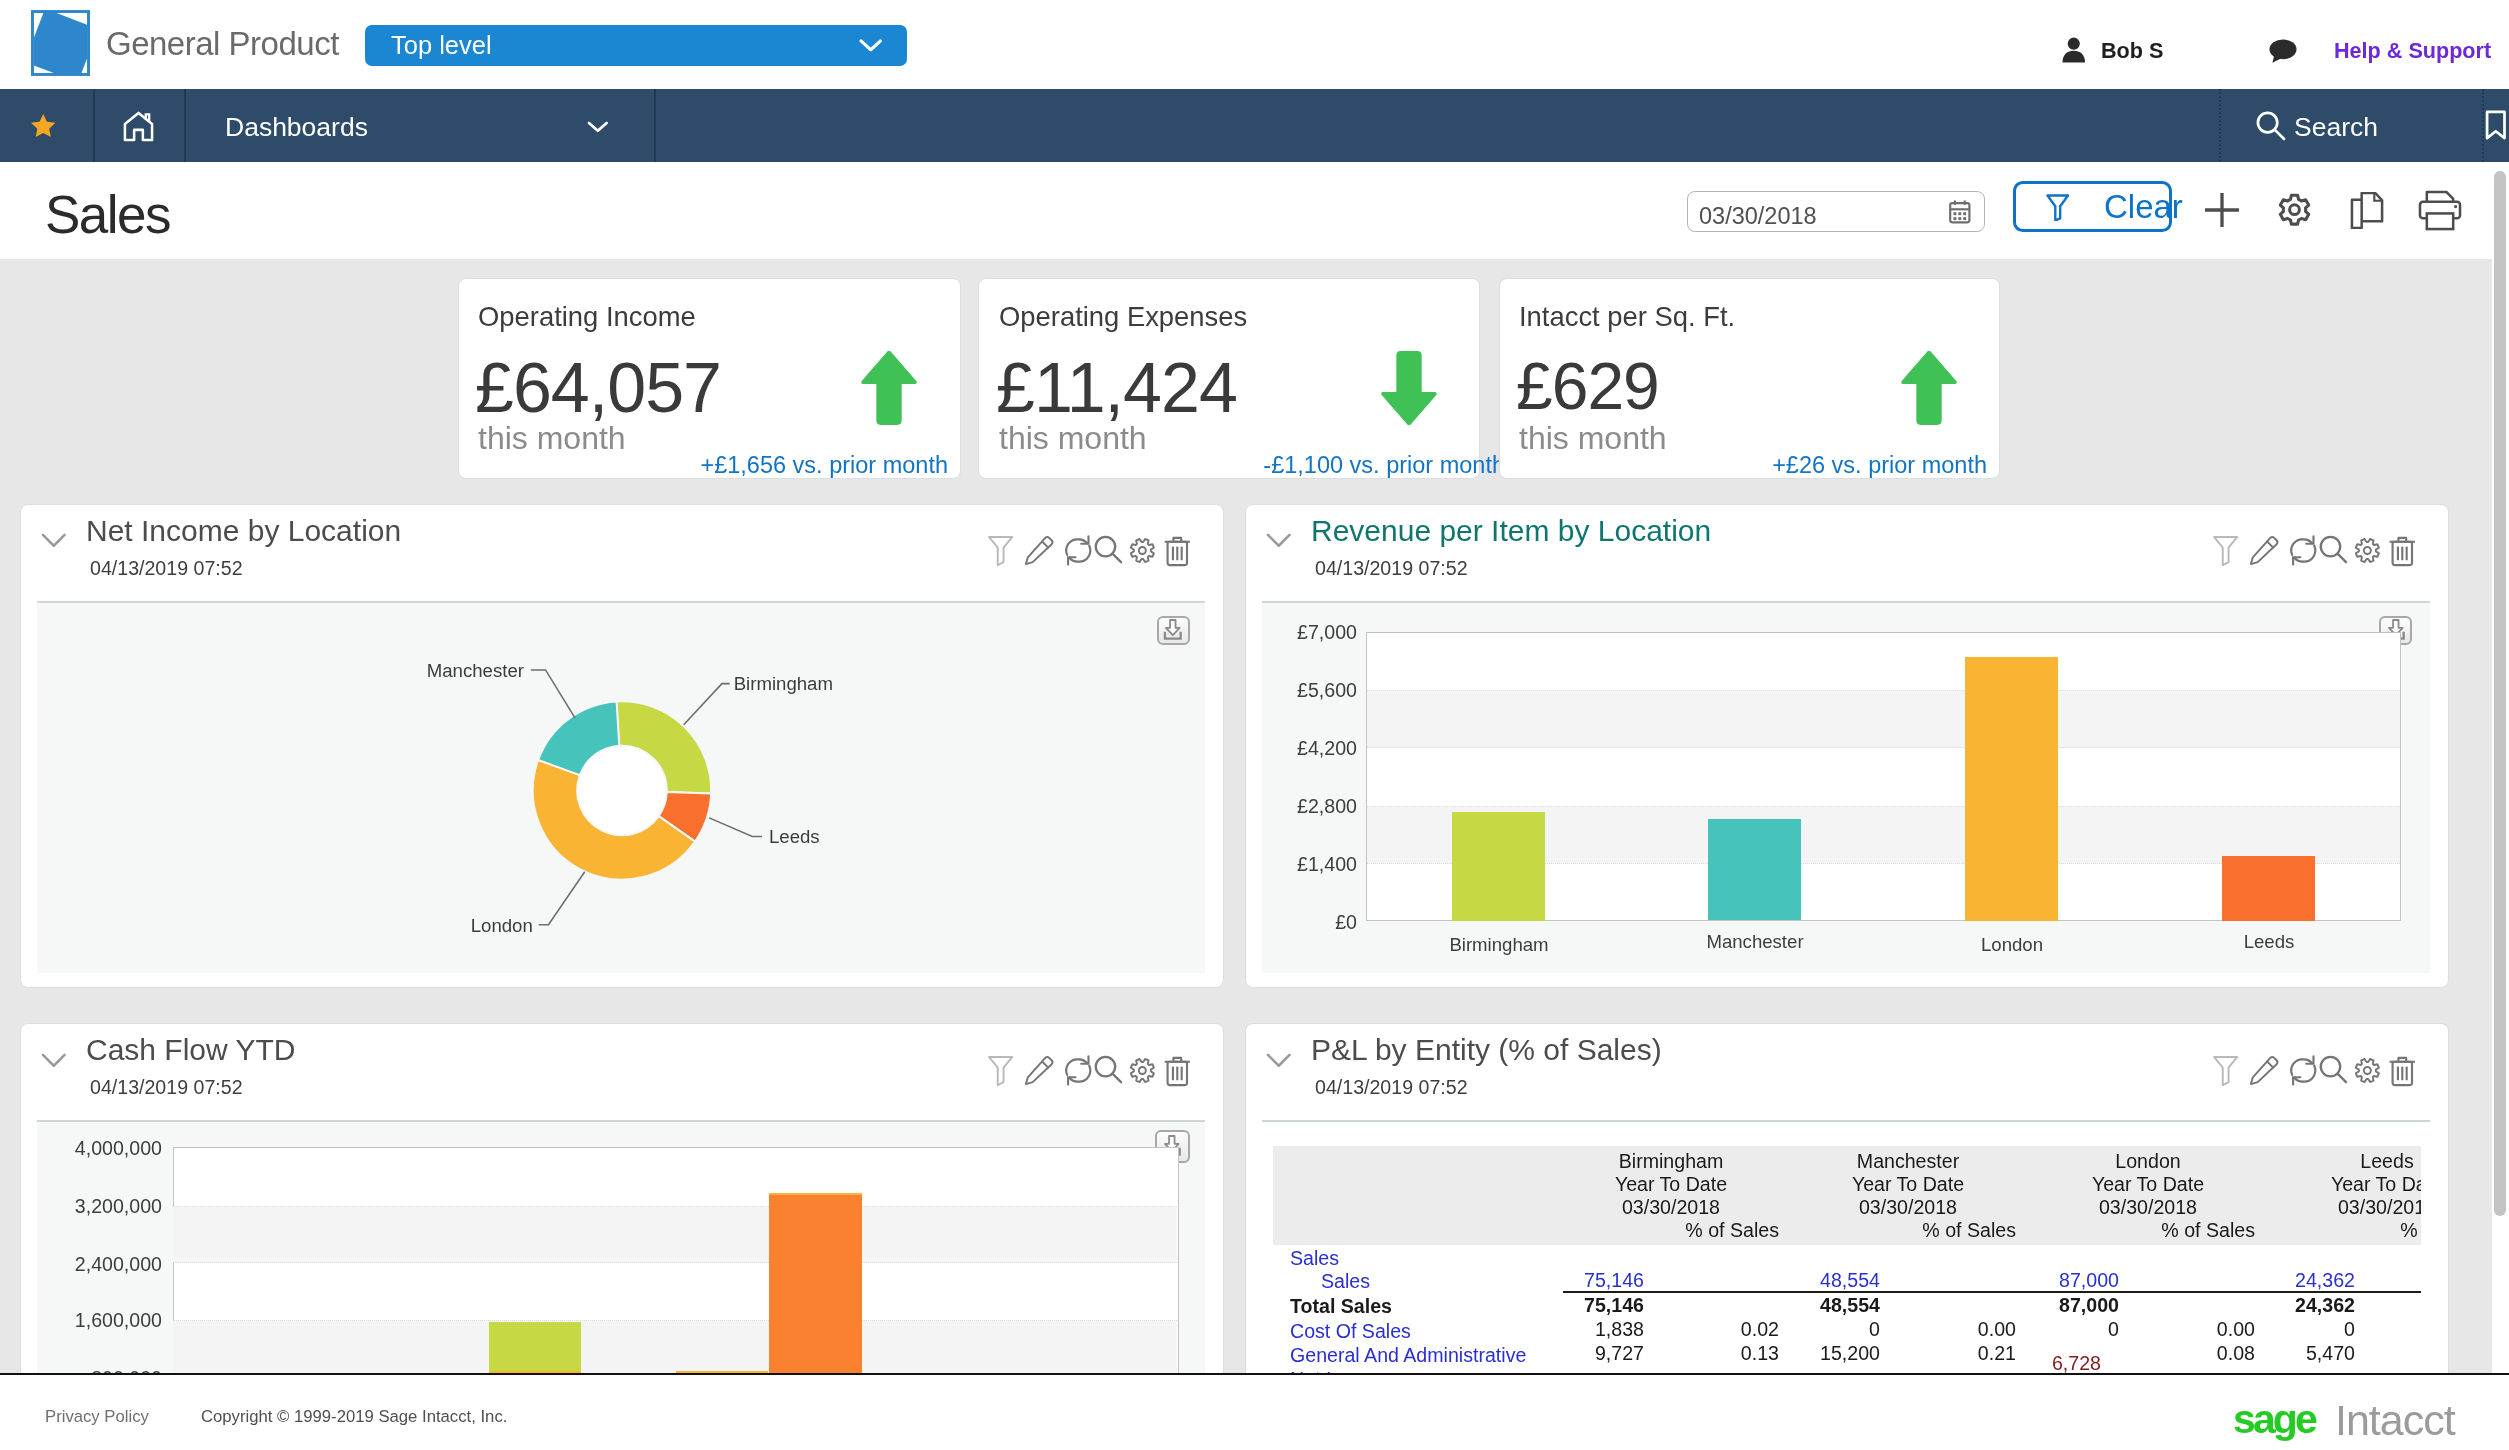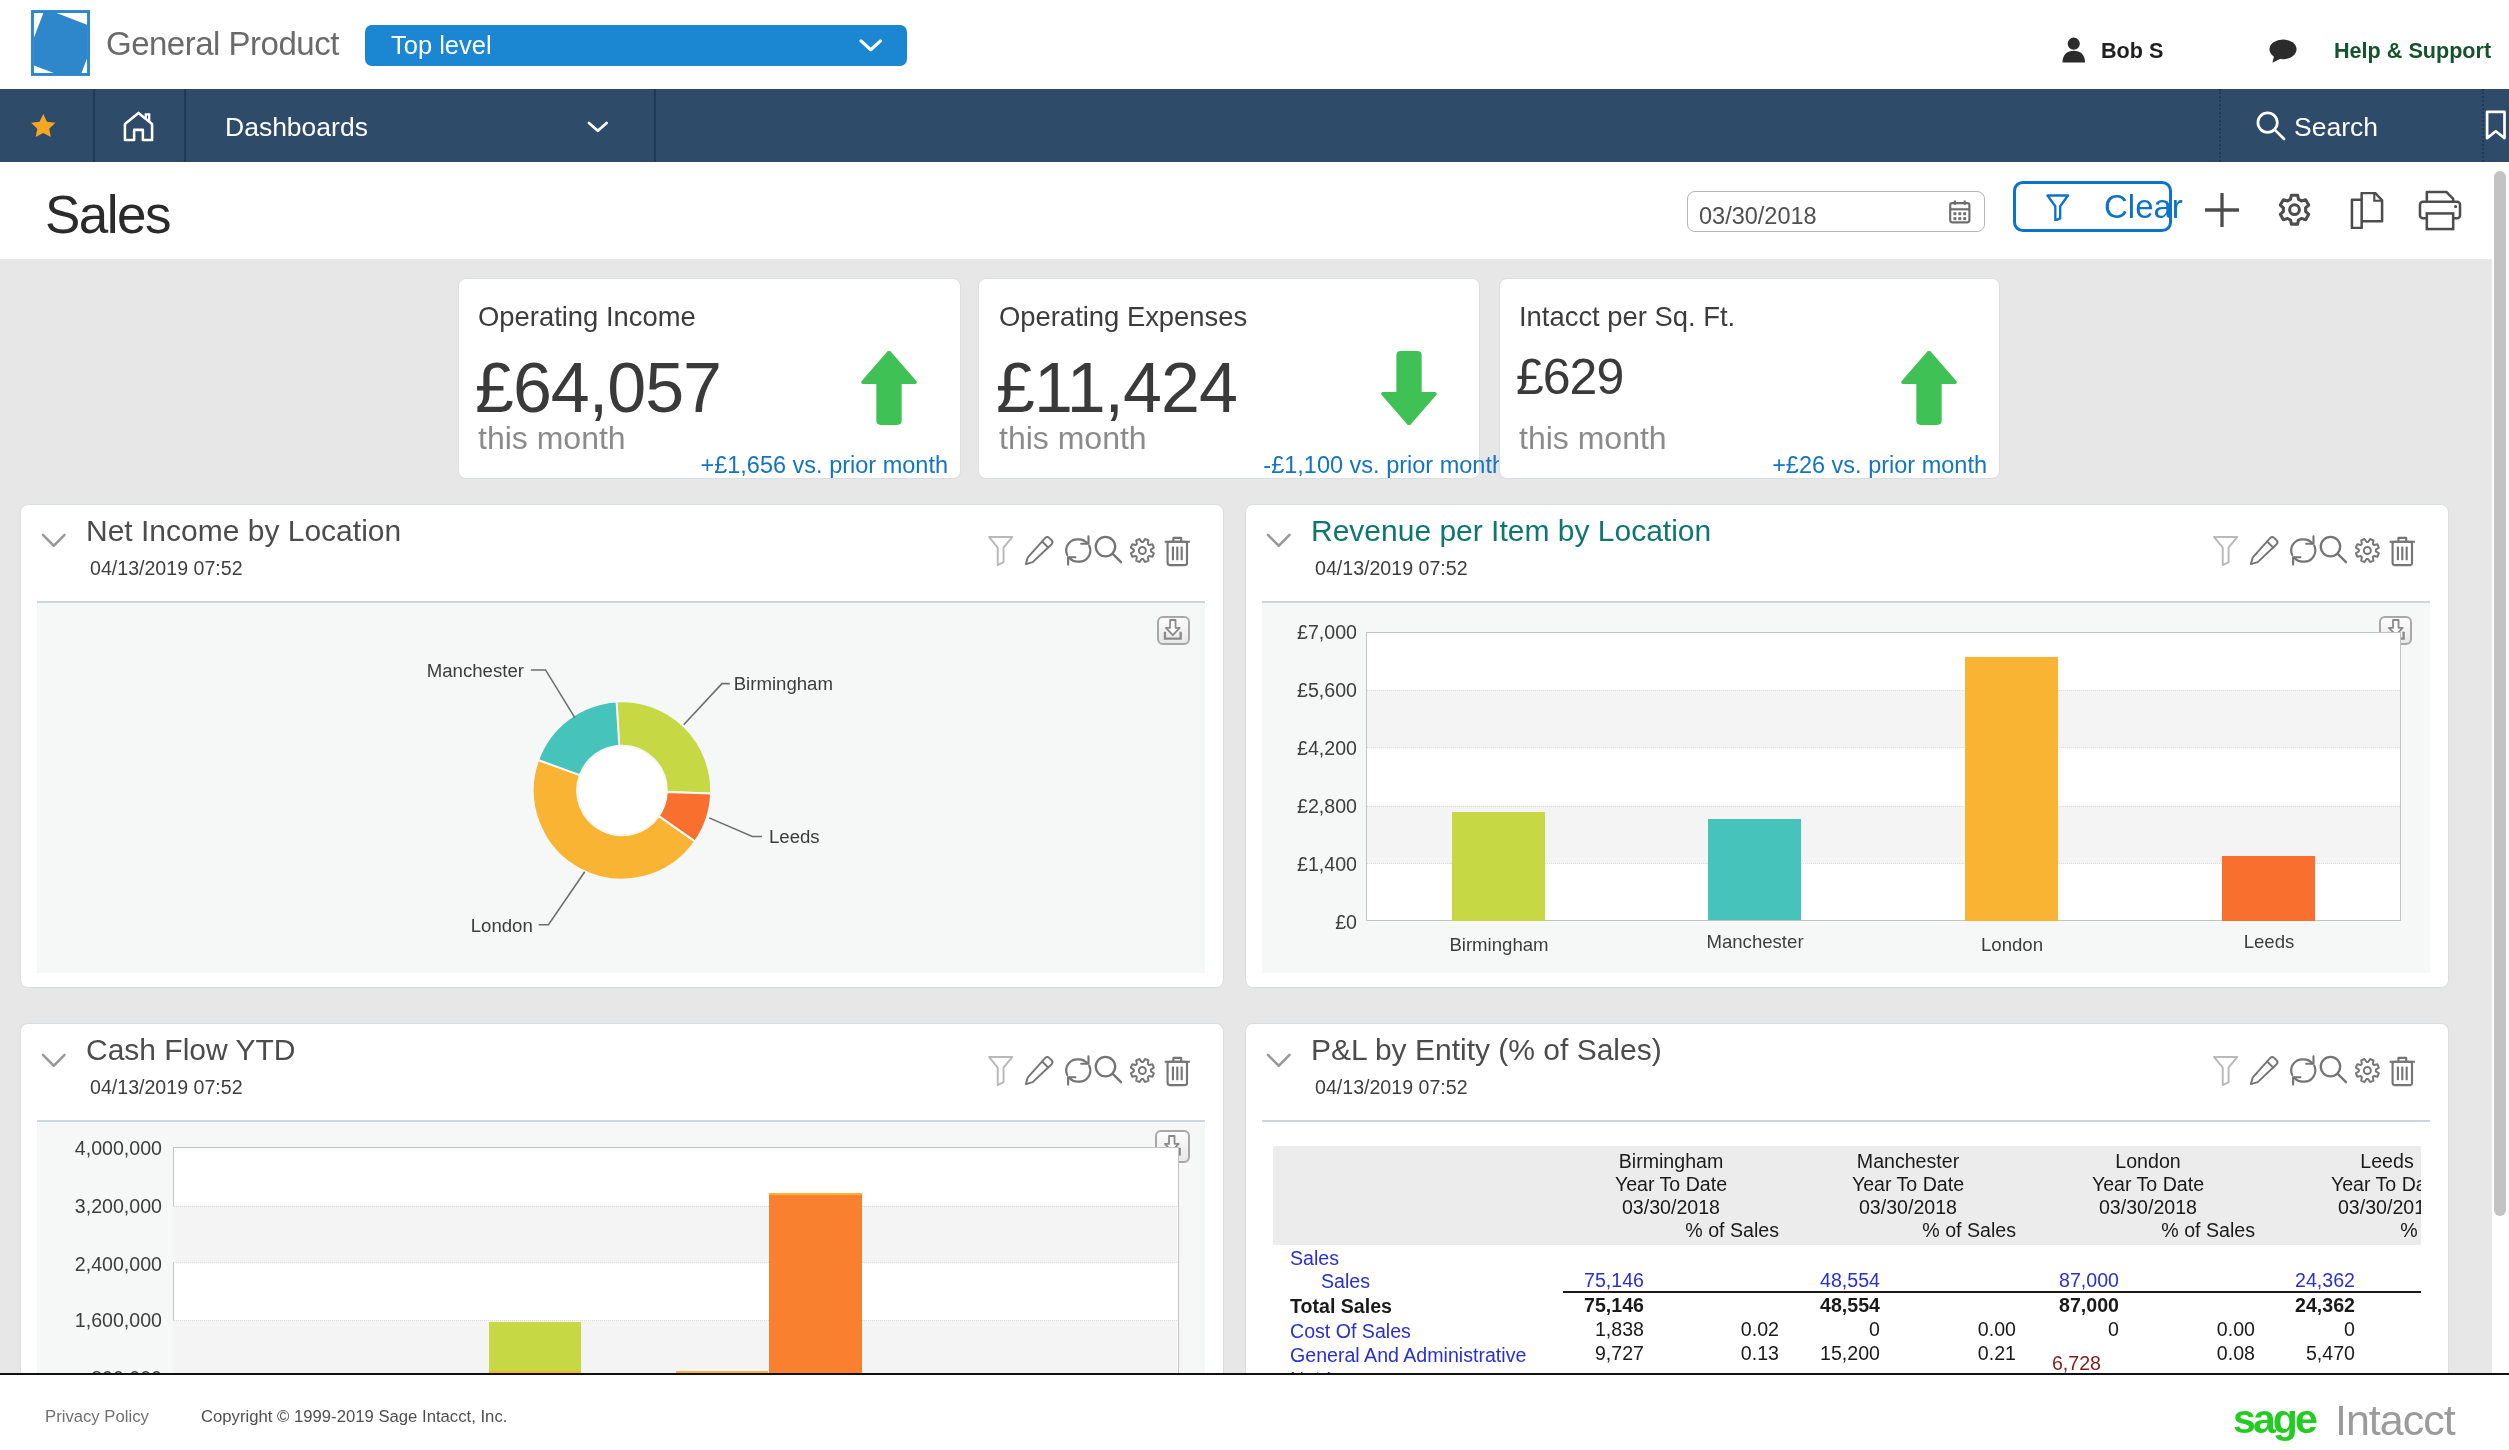--- a/index.html
+++ b/index.html
@@ -34,21 +34,21 @@
 
   <svg class="abs" style="left:2062px;top:37px;" width="23.5" height="25.5" viewBox="0 0 24 26">
     <circle cx="12" cy="6.8" r="6.2" fill="#2b2b2b"></circle>
     <path d="M0.5 26 C0.5 17.5 5.5 14 12 14 C18.5 14 23.5 17.5 23.5 26 Z" fill="#2b2b2b"></path>
   </svg>
   <div class="abs" style="left:2101px;top:38px;font-size:21.6px;font-weight:bold;color:#1f1f1f;">Bob S</div>
   <svg class="abs" style="left:2269px;top:39px;" width="28" height="24.5" viewBox="0 0 29 25">
     <ellipse cx="14.5" cy="10.5" rx="14" ry="10.2" fill="#2b2b2b"></ellipse>
     <path d="M5.5 16.5 L3.5 24.5 L13.5 19.5 Z" fill="#2b2b2b"></path>
   </svg>
-  <div class="abs" style="left:2334px;top:38px;font-size:21.6px;font-weight:bold;color:#14532d;white-space:nowrap;">Help &amp; Support</div>
+  <div class="abs" style="left:2334px;top:38px;font-size:21.6px;font-weight:bold;color:#6d28d9;white-space:nowrap;">Help &amp; Support</div>
 
   <div class="abs" style="left:0;top:89px;width:2509px;height:73px;background:#2e4b69;"></div>
   <div class="abs" style="left:93px;top:89px;width:2px;height:73px;background:#1e3a54;"></div>
   <div class="abs" style="left:184px;top:89px;width:2px;height:73px;background:#1e3a54;"></div>
   <div class="abs" style="left:654px;top:89px;width:2px;height:73px;background:#1e3a54;"></div>
   <div class="abs" style="left:2219px;top:89px;width:2px;height:73px;border-left:2px dotted #1e3a54;"></div>
   <div class="abs" style="left:2482px;top:89px;width:2px;height:73px;border-left:2px dotted #1e3a54;"></div>
 
   <svg class="abs" style="left:31px;top:114px;" width="24.5" height="23.5" viewBox="0 0 29 28">
     <path d="M14.5 0 L18.9 9.2 L29 10.5 L21.6 17.5 L23.5 27.5 L14.5 22.6 L5.5 27.5 L7.4 17.5 L0 10.5 L10.1 9.2 Z" fill="#f5a623"></path>
@@ -140,21 +140,21 @@
   <div class="abs" style="left:999px;top:420px;font-size:32px;color:#8b8b8b;">this month</div>
   <div class="abs" style="left:978px;top:452px;width:489px;font-size:23.5px;color:#1474c4;text-align:right;margin-left:38px;">-£1,100 vs. prior month</div>
   <svg class="abs" style="left:1381px;top:351px;" width="56" height="74" viewBox="0 0 57 76">
     <g transform="rotate(180 28.5 38)">
     <path d="M28.5 1.5 L55 32 L39.5 32 L39.5 71.5 Q39.5 74 37 74 L20 74 Q17.5 74 17.5 71.5 L17.5 32 L2 32 Z" fill="#3fc156" stroke="#3fc156" stroke-width="4" stroke-linejoin="round"></path>
     </g>
   </svg>
 
   <div class="abs" style="left:1499px;top:278px;width:501px;height:201px;background:#fff;border:1px solid #d9dee2;border-radius:7.8px;"></div>
   <div class="abs" style="left:1519px;top:301px;font-size:27.4px;color:#3c3c3c;">Intacct per Sq. Ft.</div>
-  <div class="abs" style="left:1516px;top:348px;font-size:50px;color:#3a3a3a;letter-spacing:-1px;">£629</div>
+  <div class="abs" style="left:1516px;top:348px;font-size:66px;color:#3a3a3a;letter-spacing:-1px;">£629</div>
   <div class="abs" style="left:1519px;top:420px;font-size:32px;color:#8b8b8b;">this month</div>
   <div class="abs" style="left:1499px;top:452px;width:488px;font-size:23.5px;color:#1474c4;text-align:right;">+£26 vs. prior month</div>
   <svg class="abs" style="left:1901px;top:351px;" width="56" height="74" viewBox="0 0 57 76">
     <path d="M28.5 1.5 L55 32 L39.5 32 L39.5 71.5 Q39.5 74 37 74 L20 74 Q17.5 74 17.5 71.5 L17.5 32 L2 32 Z" fill="#3fc156" stroke="#3fc156" stroke-width="4" stroke-linejoin="round"></path>
   </svg>
 
   <div class="abs" style="left:19.6px;top:504px;width:1204px;height:484px;background:#fff;border:1px solid #d9dee2;border-radius:7.8px;"></div>
   <svg class="abs" style="left:41px;top:533px;" width="25.5" height="15.7" viewBox="0 0 26 16">
     <polyline points="2,2 13,13 24,2" fill="none" stroke="#9a9a9a" stroke-width="2.6" stroke-linecap="round" stroke-linejoin="round"></polyline>
   </svg>

